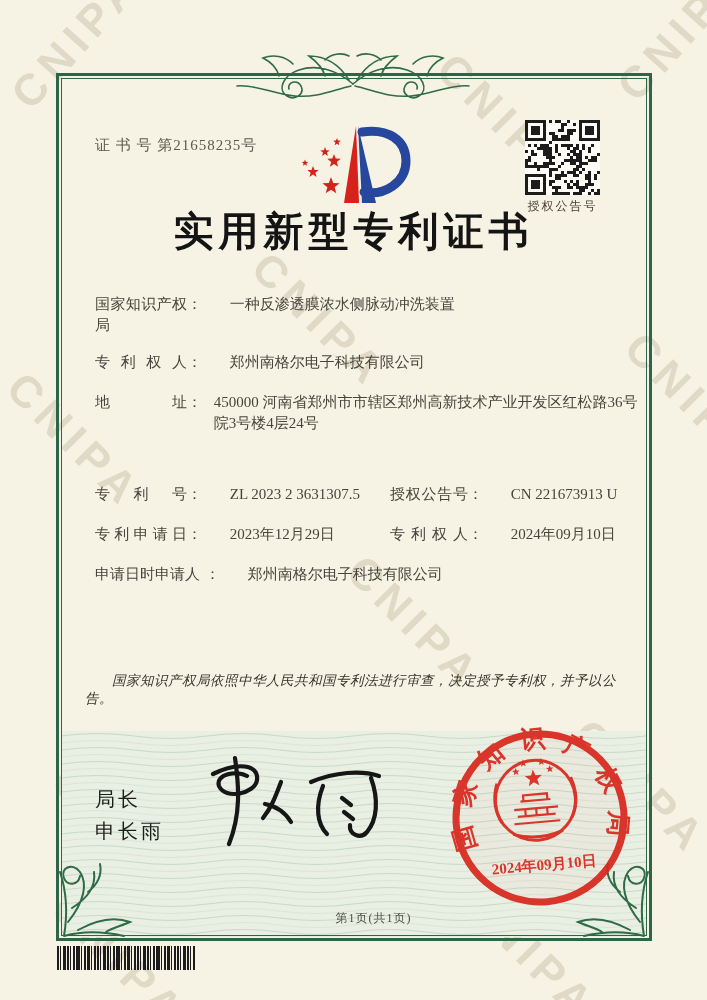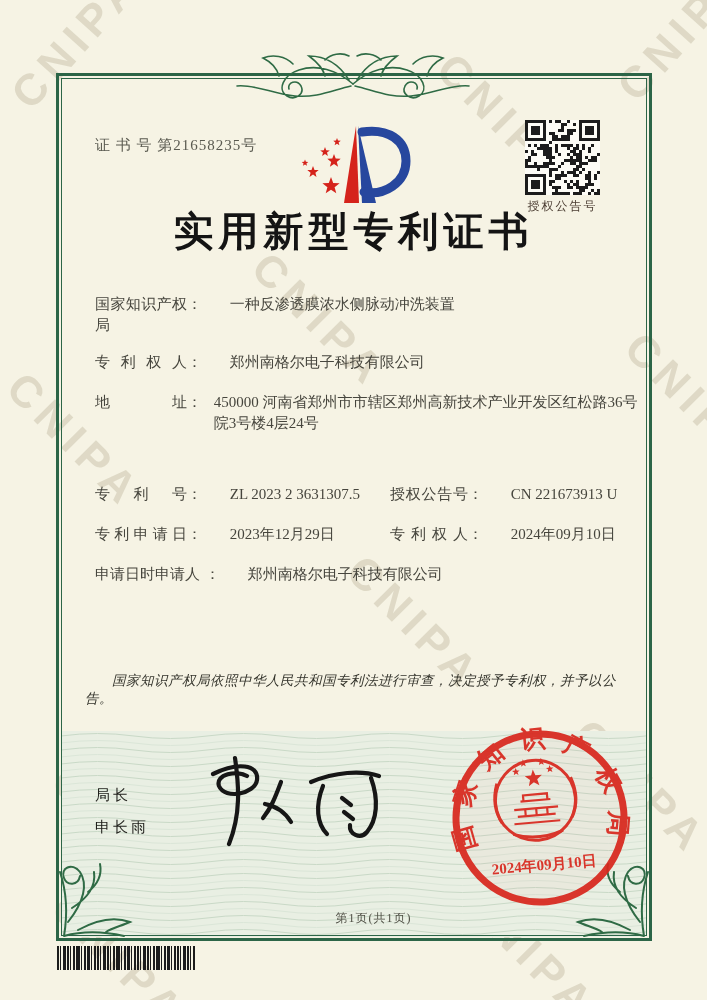--- a/index.html
+++ b/index.html
@@ -42,21 +42,21 @@
   .colon{vertical-align:top;}
   .val{display:inline-block;margin-left:24px;vertical-align:top;}
   .val-wrap{display:inline-block;margin-left:8px;width:430px;vertical-align:top;}
   .cell-r{position:absolute;left:295px;top:0;white-space:nowrap;}
   .lbl-r{display:inline-block;width:78px;text-align:justify;text-align-last:justify;vertical-align:top;}
   .statement-line{
     position:absolute;left:85px;width:548px;font-size:13.5px;color:#33332b;
     letter-spacing:0.5px;font-style:italic;
   }
   .indent{text-indent:27px;}
-  .signoff{position:absolute;left:95px;font-size:15px;color:#1d1d19;letter-spacing:3px;}
+  .signoff{position:absolute;left:95px;font-size:20px;color:#1d1d19;letter-spacing:3px;}
   #sig-svg{position:absolute;left:185px;top:748px;width:215px;height:105px;}
   #seal-svg{position:absolute;left:440px;top:718px;width:200px;height:200px;
     transform:rotate(-5deg);opacity:0.93;}
   .page-footer{position:absolute;left:0;top:910px;width:707px;text-align:center;
     font-size:12px;color:#4c4c42;letter-spacing:1px;padding-left:20px;}
   #barcode-svg{position:absolute;left:57px;top:946px;width:142px;height:24px;}
 </style>
 </head>
 <body>
 

